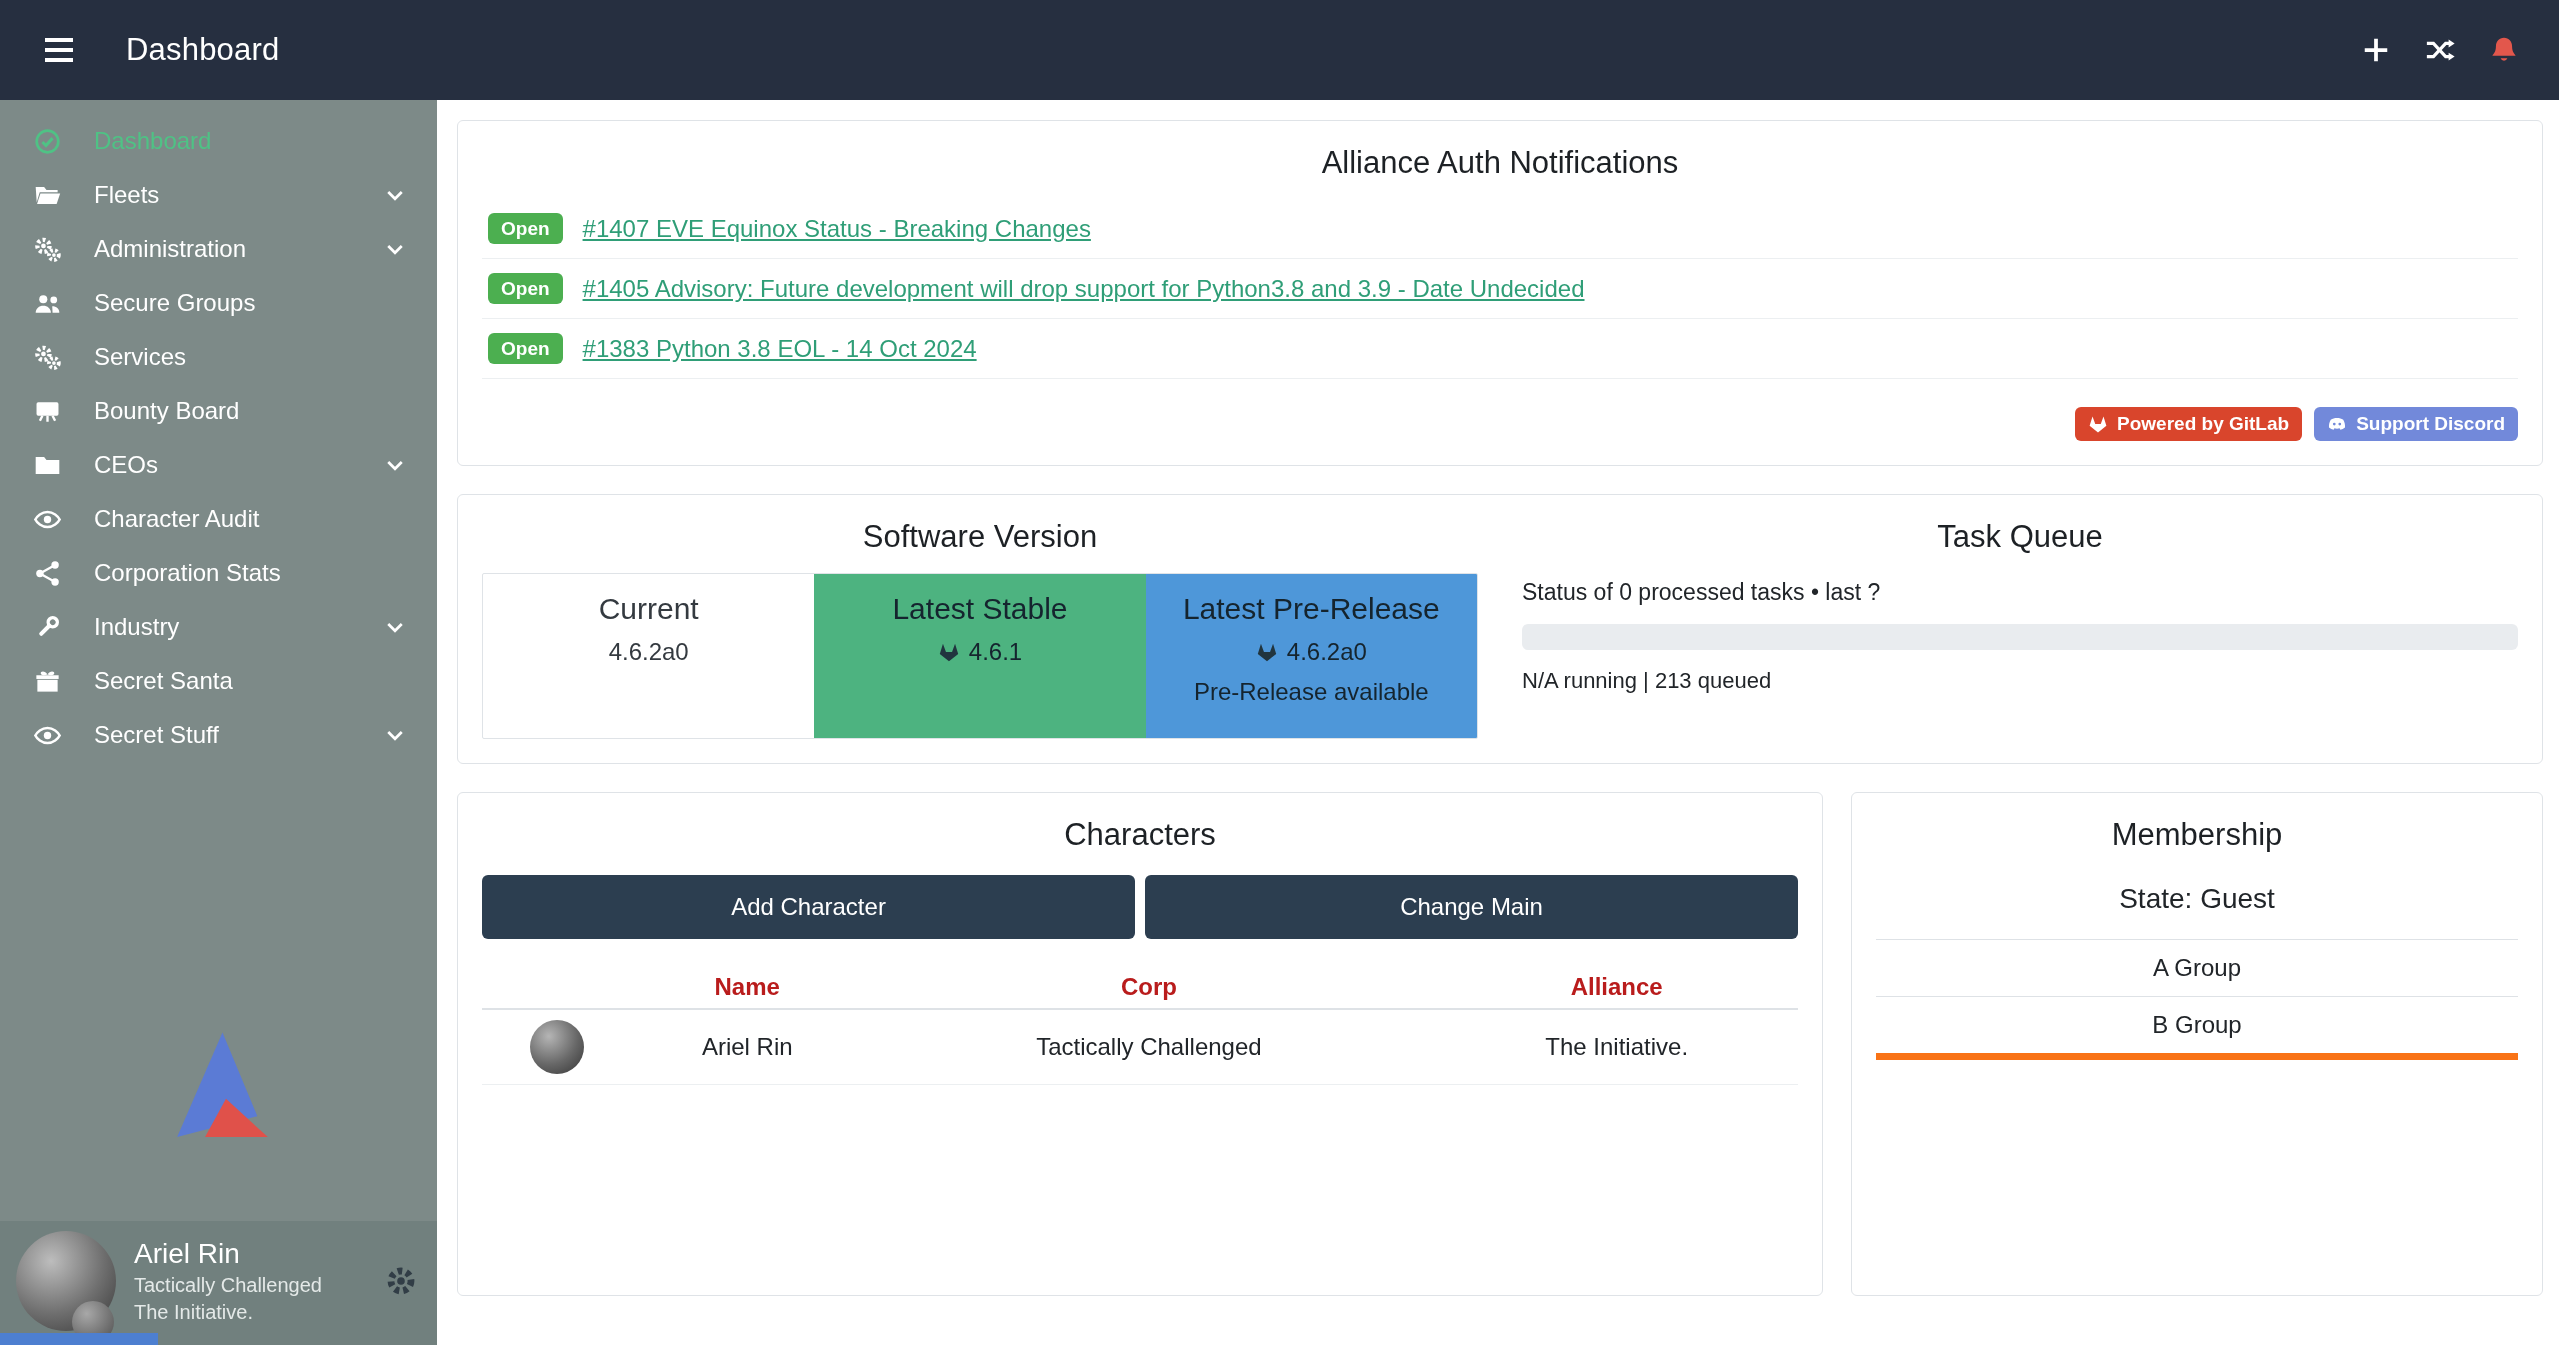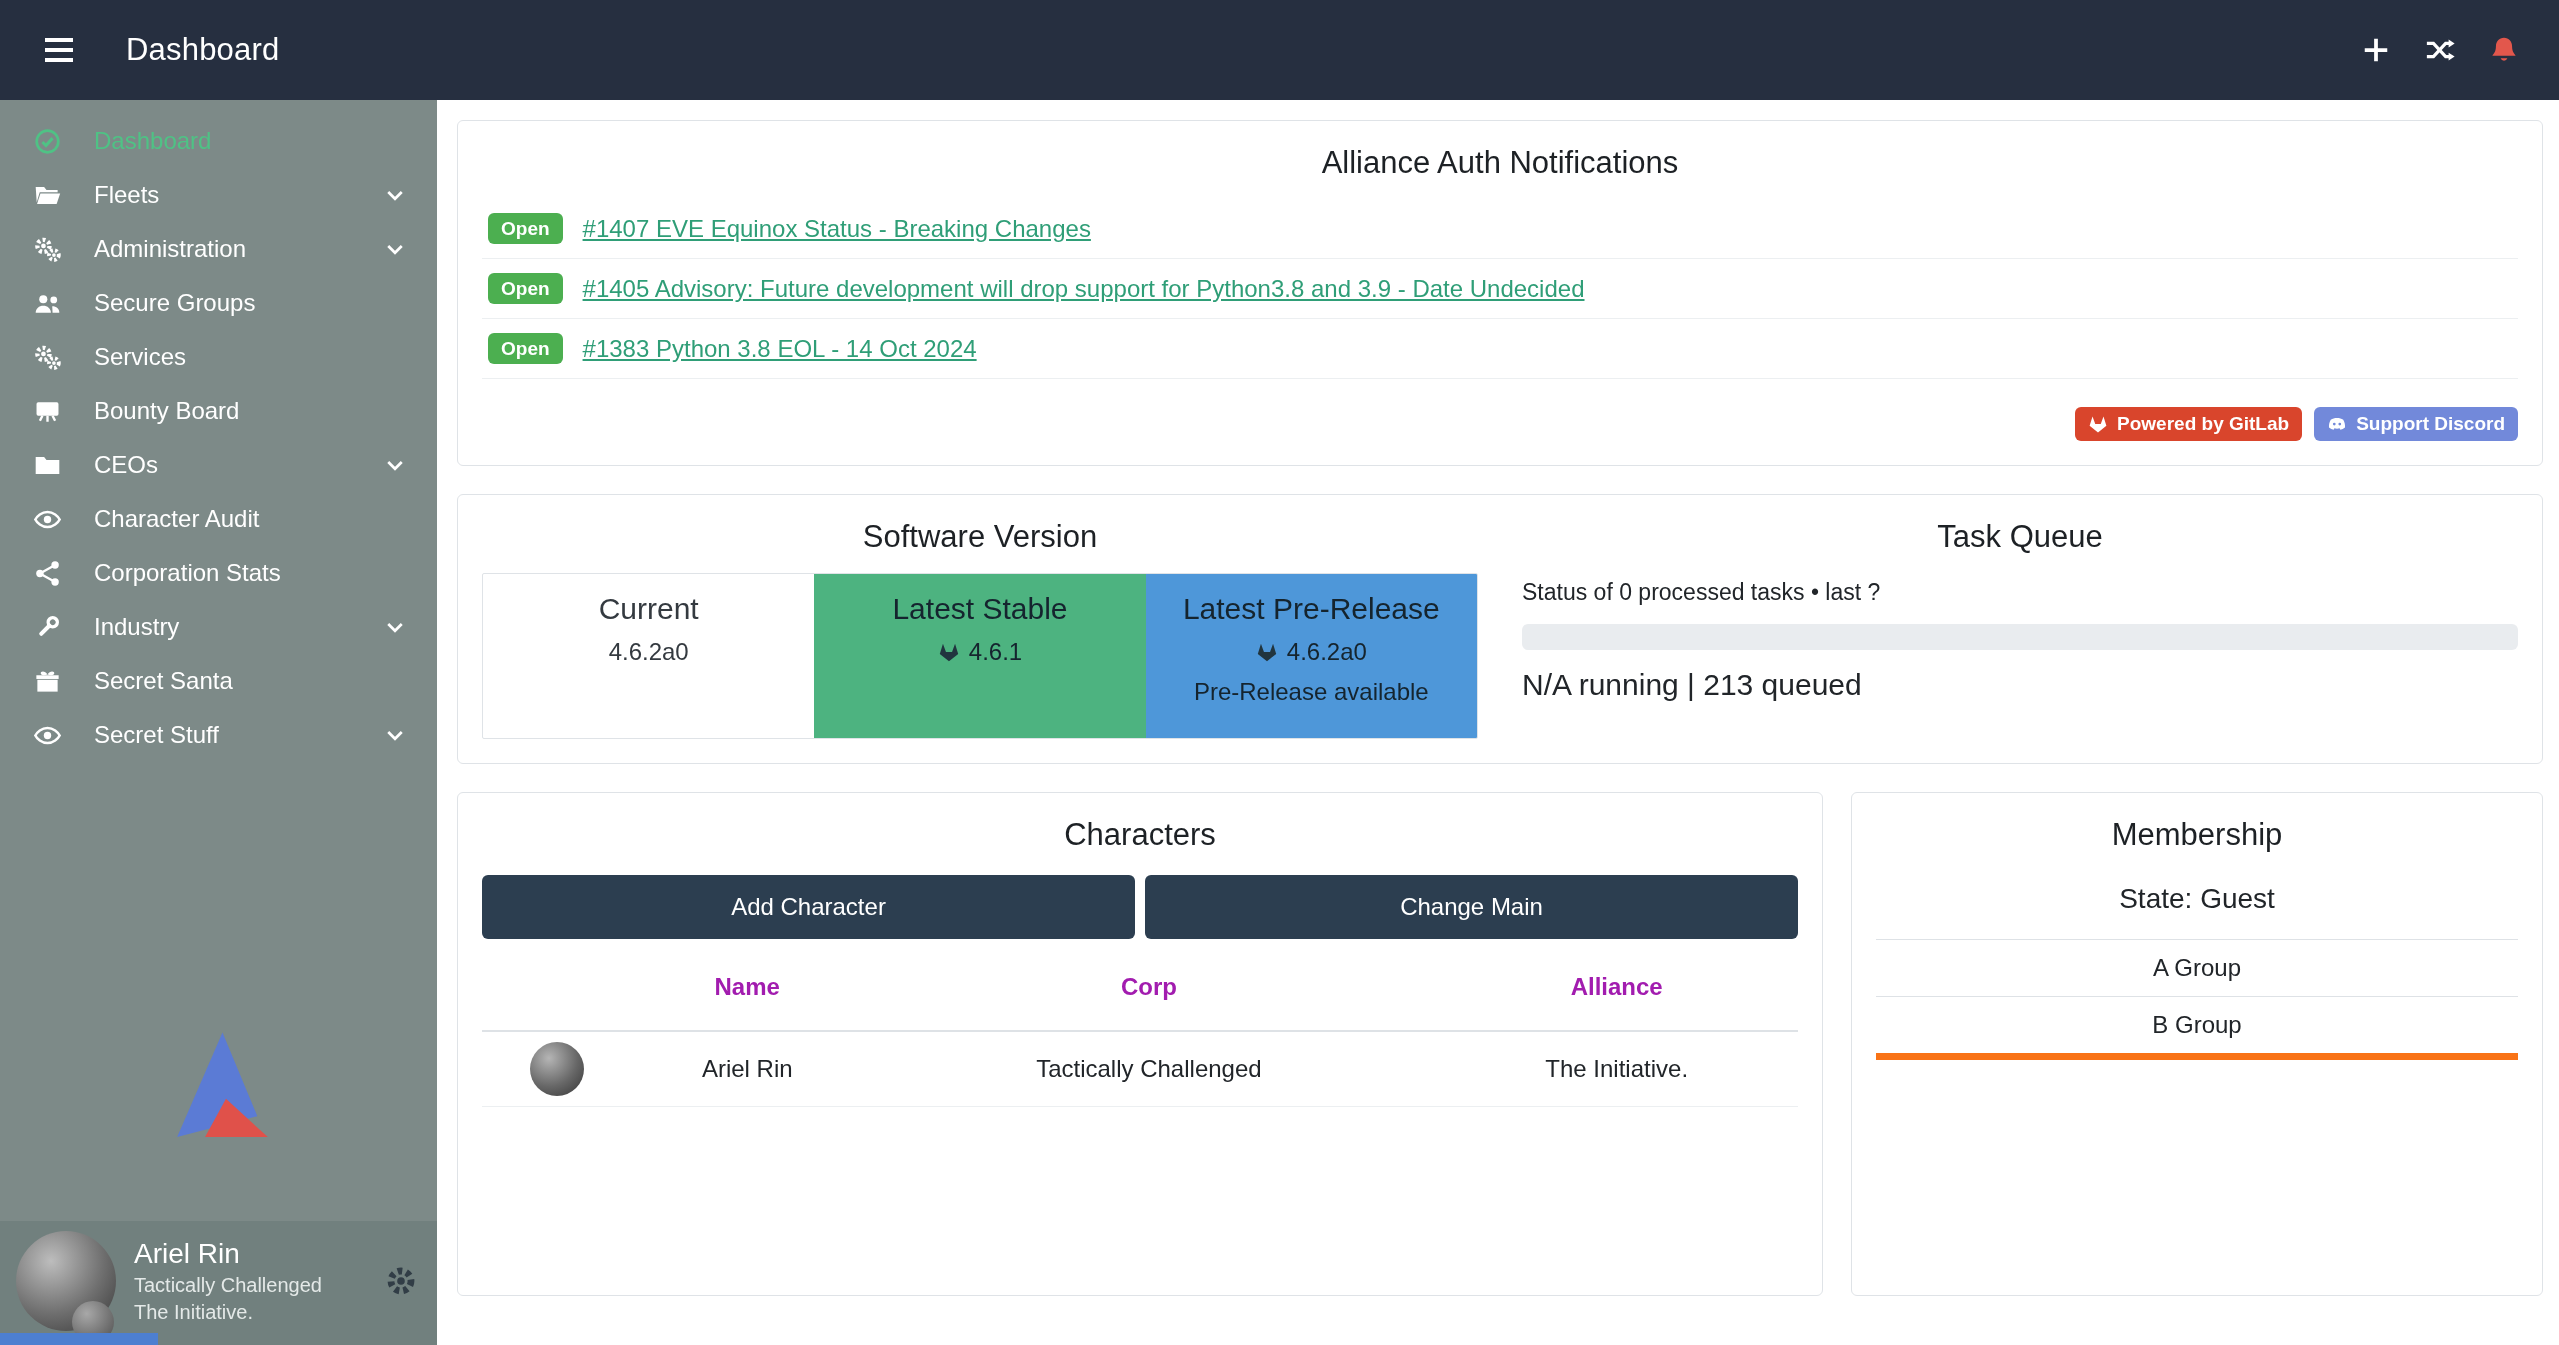--- a/index.html
+++ b/index.html
@@ -71,30 +71,30 @@
   .v-ver { font-size:24px; color:#343a40; display:flex; justify-content:center; align-items:center; gap:9px; margin-top:12px; }
   .vbox.stable { background:var(--stable-green,#4db380); }
   .vbox.pre { background:var(--prerelease-blue,#4e97d9); }
   .vbox.stable .v-label, .vbox.stable .v-ver,
   .vbox.pre .v-label, .vbox.pre .v-ver, .vbox.pre .v-note { color:#15242e; }
   .v-note { font-size:24px; margin-top:12px; }
   .tanuki { width:22px; height:22px; }
   .tq-status { font-size:23px; margin-top:24px; }
   .tq-track { margin-top:18px; height:26px; background:#e9ecef; border-radius:6px; overflow:hidden; }
   .tq-fill { height:100%; width:0; background:var(--prerelease-blue,#4e97d9); }
-  .tq-summary { font-size:30px; margin-top:18px; }
+  .tq-summary { font-size:22px; margin-top:18px; }
 
   
   .bottom-row { display:flex; gap:28px; align-items:stretch; }
   .characters-card { flex:2.05; min-height:504px; }
   .membership-card { flex:1; min-height:504px; }
   .char-buttons { display:flex; gap:10px; margin-top:22px; }
   .btn-navy { flex:1; background:var(--button-navy,#2c3e50); border:none; color:#fff; font-size:24px; height:64px; border-radius:6px; cursor:pointer; font-family:inherit; }
   .char-table { width:100%; border-collapse:collapse; margin-top:24px; }
-  .char-table th { font-size:24px; padding:10px 0 29px; border-bottom:2px solid #dee2e6; text-align:center; font-weight:700; color:#a21caf; }
+  .char-table th { font-size:24px; padding:10px 0 7px; border-bottom:2px solid #dee2e6; text-align:center; font-weight:700; color:#b91c1c; }
   .char-table td { padding:10px 0; border-bottom:1px solid #eceff1; text-align:center; font-size:24px; }
   .av-cell { width:150px; }
   .char-avatar { width:54px; height:54px; border-radius:50%; margin:0 auto; background:radial-gradient(circle at 35% 30%, #b5b5b5, #676767 55%, #333); }
   .mem-state { text-align:center; font-size:28px; margin-top:30px; }
   .mem-table { margin-top:24px; border-bottom:7px solid #f97316; }
   .mem-row { text-align:center; font-size:24px; padding:14px 0; border-top:1px solid #dee2e6; }
 </style>
 </head>
 <body>
 

